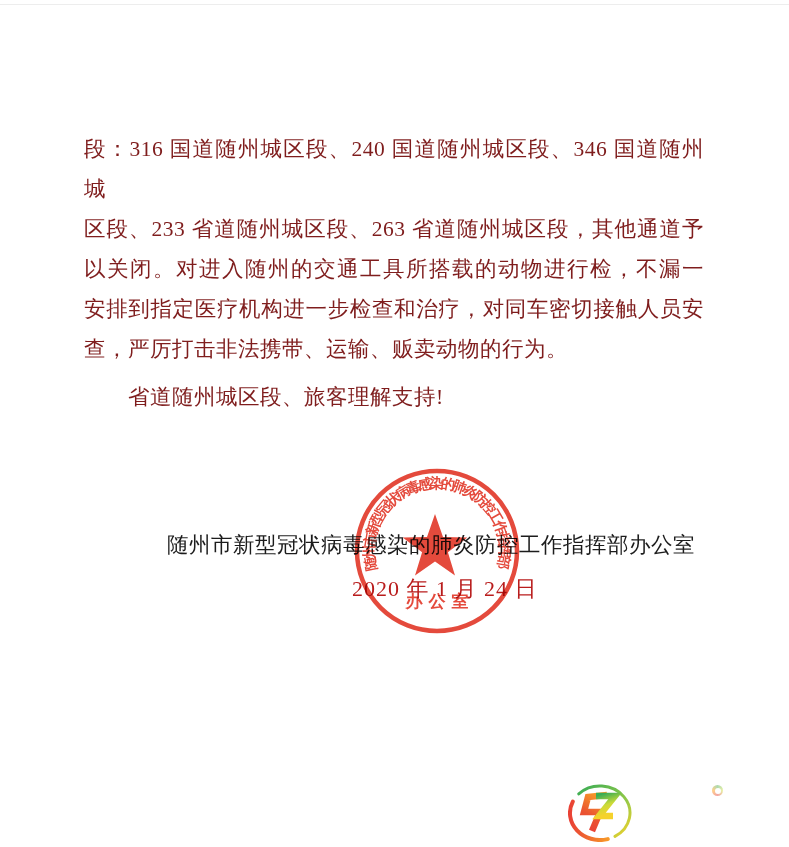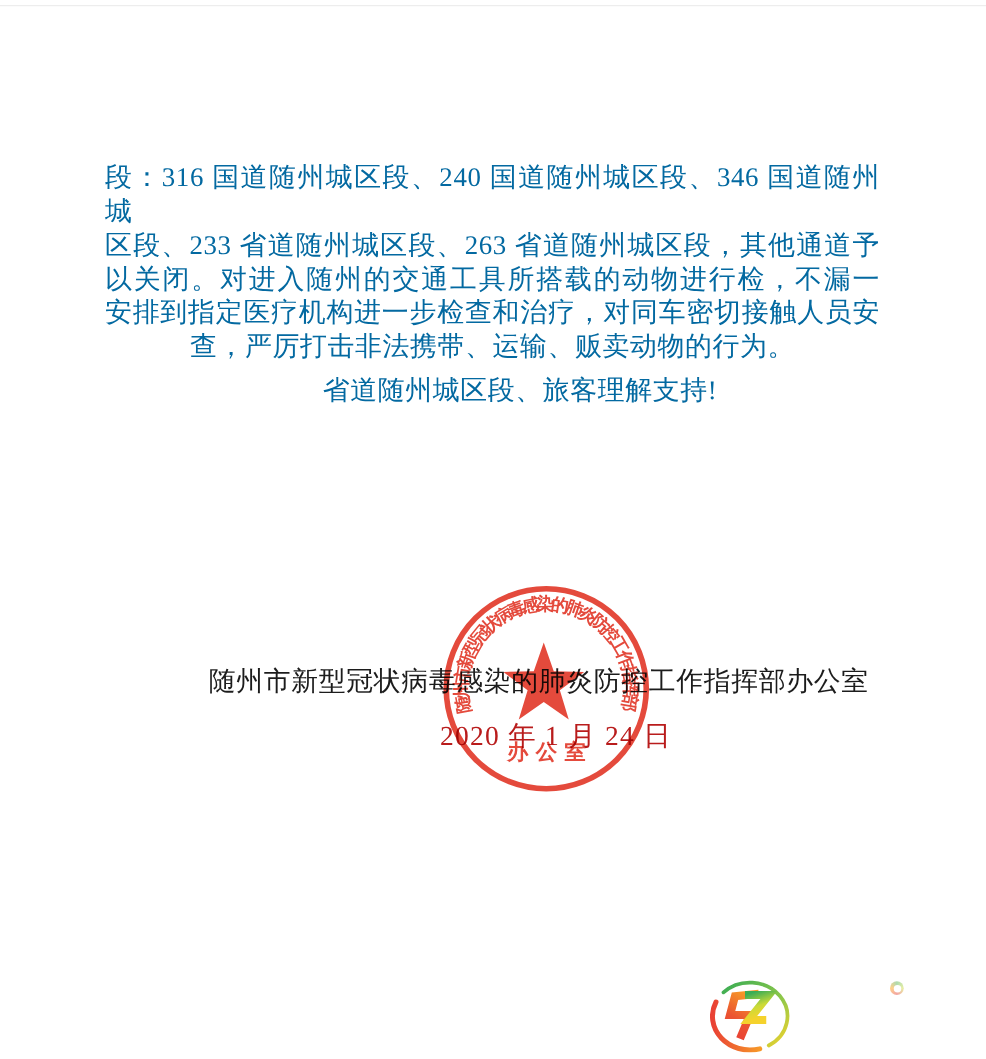--- a/index.html
+++ b/index.html
@@ -9,24 +9,24 @@
     background:#ffffff;
     overflow:hidden;
     font-family:"Liberation Serif","DejaVu Serif",serif;
   }
   .top-line {
     position:absolute; top:4px; left:0; width:789px; height:1px;
     background:#ededed;
   }
   .textblock {
     position:absolute; left:84px; top:129px; width:620px;
-    font-size:21.5px; line-height:27px; color:#0369a1;
+    font-size:21.5px; line-height:40px; color:#7f1d1d;
     letter-spacing:0.5px;
   }
-  .line { width:100%;text-align:center; }
+  .line { width:100%; }
   .just { text-align:justify; text-align-last:justify; text-justify:inter-character; }
   .para2 { margin-top:8px; text-indent:44px; }
   .sig-line {
     position:absolute; left:84px; top:531px; width:620px;
     font-size:21.5px; line-height:29px; color:#1c1c1c;
     text-align:right; padding-right:9px; box-sizing:border-box;
     letter-spacing:0.5px;
   }
   .date-line {
     position:absolute; left:352px; top:574px;

